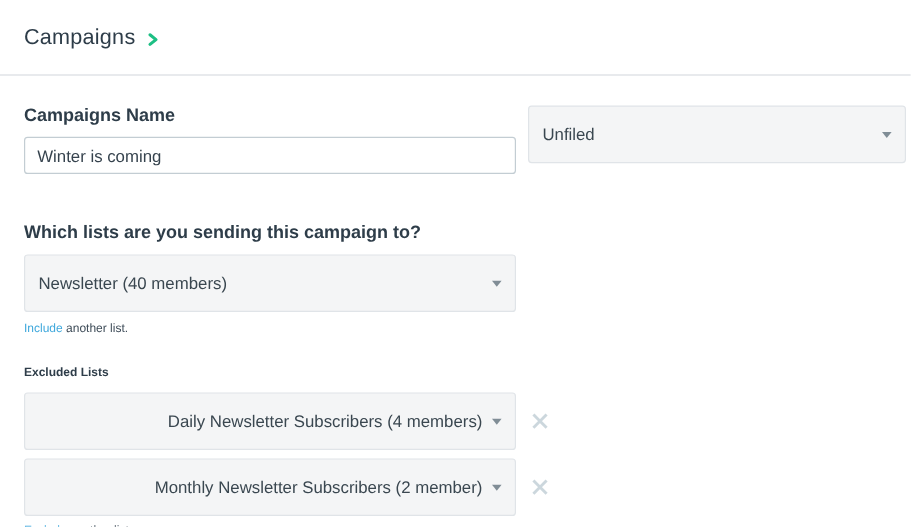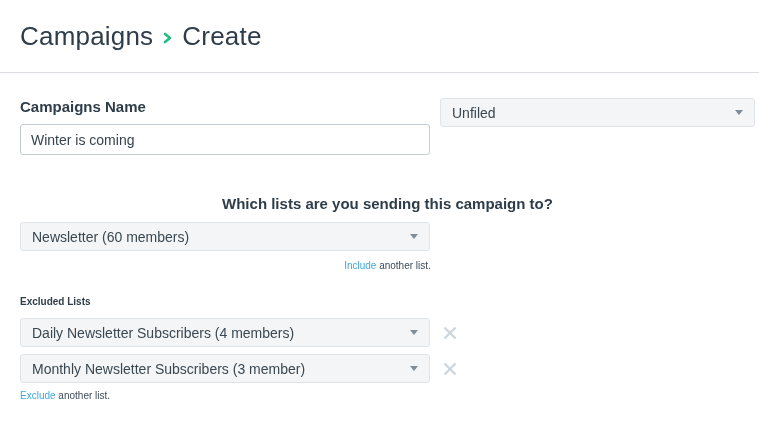--- a/index.html
+++ b/index.html
@@ -5,21 +5,21 @@
   * { box-sizing: border-box; margin: 0; padding: 0; }
   html, body {
     width: 759px; height: 439px;
     background: #ffffff;
     font-family: "Liberation Sans", sans-serif;
     color: #2e3d49;
     overflow: hidden;
   }
   .header { padding: 21px 20px 0 20px; }
   .breadcrumb {
-    font-size: 26px;
+    font-size: 18px;
     letter-spacing: 0.2px;
     color: #2e3d49;
     display: flex;
     align-items: center;
     gap: 9px;
   }
   .breadcrumb .crumb { cursor: pointer; }
   .breadcrumb .sep-icon {
     display: inline-flex;
     align-items: center;
@@ -47,42 +47,42 @@
     border: 1px solid #c3cdd3;
     border-radius: 3px;
     background: #ffffff;
     padding: 0 10px;
     font-family: "Liberation Sans", sans-serif;
     font-size: 14px;
     color: #36434e;
     outline: none;
   }
   .select {
-    height: 29px;
+    height: 48px;
     background: #f4f5f6;
     border: 1px solid #e0e4e8;
     border-radius: 3px;
     display: flex;
     align-items: center;
     justify-content: space-between;
     padding: 0 11px;
     font-size: 14px;
     color: #3a4750;
     cursor: pointer;
     user-select: none;
   }
   .caret {
     width: 0; height: 0;
     border-left: 4px solid transparent;
     border-right: 4px solid transparent;
     border-top: 5px solid #808d96;
     flex: 0 0 auto;
     margin-left: 8px;
   }
-  .section { margin-top: 40px; text-align: center; }
+  .section { margin-top: 40px; }
   .section-q {
     font-size: 15px;
     font-weight: bold;
     margin-bottom: 10px;
   }
   .helper-line {
     margin-top: 9px;
     font-size: 10px;
     color: #3e4c58;
   }
@@ -91,21 +91,21 @@
     cursor: pointer;
     text-decoration: none;
   }
   .excluded-section { margin-top: 25px; }
   .excluded-section .field-label { margin-bottom: 11px; }
   .excluded-row {
     display: flex;
     align-items: center;
     margin-bottom: 7px;
   }
-  .excluded-row .select { width: 410px; flex: 0 0 410px; }
+  .excluded-row .select { width: 410px; flex: 0 0 410px; justify-content: flex-end; }
   .remove-btn {
     background: none;
     border: none;
     margin-left: 11px;
     padding: 0;
     cursor: pointer;
     display: inline-flex;
     align-items: center;
     justify-content: center;
     width: 18px; height: 18px;
@@ -116,21 +116,20 @@
 <body>
 
 <div class="header">
   <div class="breadcrumb">
     <span class="crumb">Campaigns</span>
     <span class="sep-icon">
       <svg width="11" height="14" viewBox="0 0 11 14">
         <polyline points="3,3 8,7 3,11" fill="none" stroke="#1dbf84" stroke-width="2.6" stroke-linecap="round" stroke-linejoin="round"></polyline>
       </svg>
     </span>
-    <span class="crumb">Create</span>
   </div>
 </div>
 
 <div class="divider"></div>
 
 <div class="content">
 
   <div class="row-top">
     <div class="col-left">
       <div class="field-label">Campaigns Name</div>
@@ -141,21 +140,21 @@
         <span>Unfiled</span>
         <span class="caret"></span>
       </div>
     </div>
   </div>
 
   <div class="section">
     <div class="section-q">Which lists are you sending this campaign to?</div>
     <div class="col-left">
       <div class="select">
-        <span>Newsletter (60 members)</span>
+        <span>Newsletter (40 members)</span>
         <span class="caret"></span>
       </div>
     </div>
     <div class="helper-line">
       <span class="link">Include</span><span> another list.</span>
     </div>
   </div>
 
   <div class="excluded-section">
     <div class="field-label small">Excluded Lists</div>
@@ -169,21 +168,21 @@
         <svg width="16" height="16" viewBox="0 0 16 16">
           <line x1="2.5" y1="2.5" x2="13.5" y2="13.5" stroke="#ccd7dd" stroke-width="2.4"></line>
           <line x1="13.5" y1="2.5" x2="2.5" y2="13.5" stroke="#ccd7dd" stroke-width="2.4"></line>
         </svg>
       </button>
     </div>
 
 
     <div class="excluded-row">
       <div class="select">
-        <span>Monthly Newsletter Subscribers (3 member)</span>
+        <span>Monthly Newsletter Subscribers (2 member)</span>
         <span class="caret"></span>
       </div>
       <button class="remove-btn">
         <svg width="16" height="16" viewBox="0 0 16 16">
           <line x1="2.5" y1="2.5" x2="13.5" y2="13.5" stroke="#ccd7dd" stroke-width="2.4"></line>
           <line x1="13.5" y1="2.5" x2="2.5" y2="13.5" stroke="#ccd7dd" stroke-width="2.4"></line>
         </svg>
       </button>
     </div>
 

